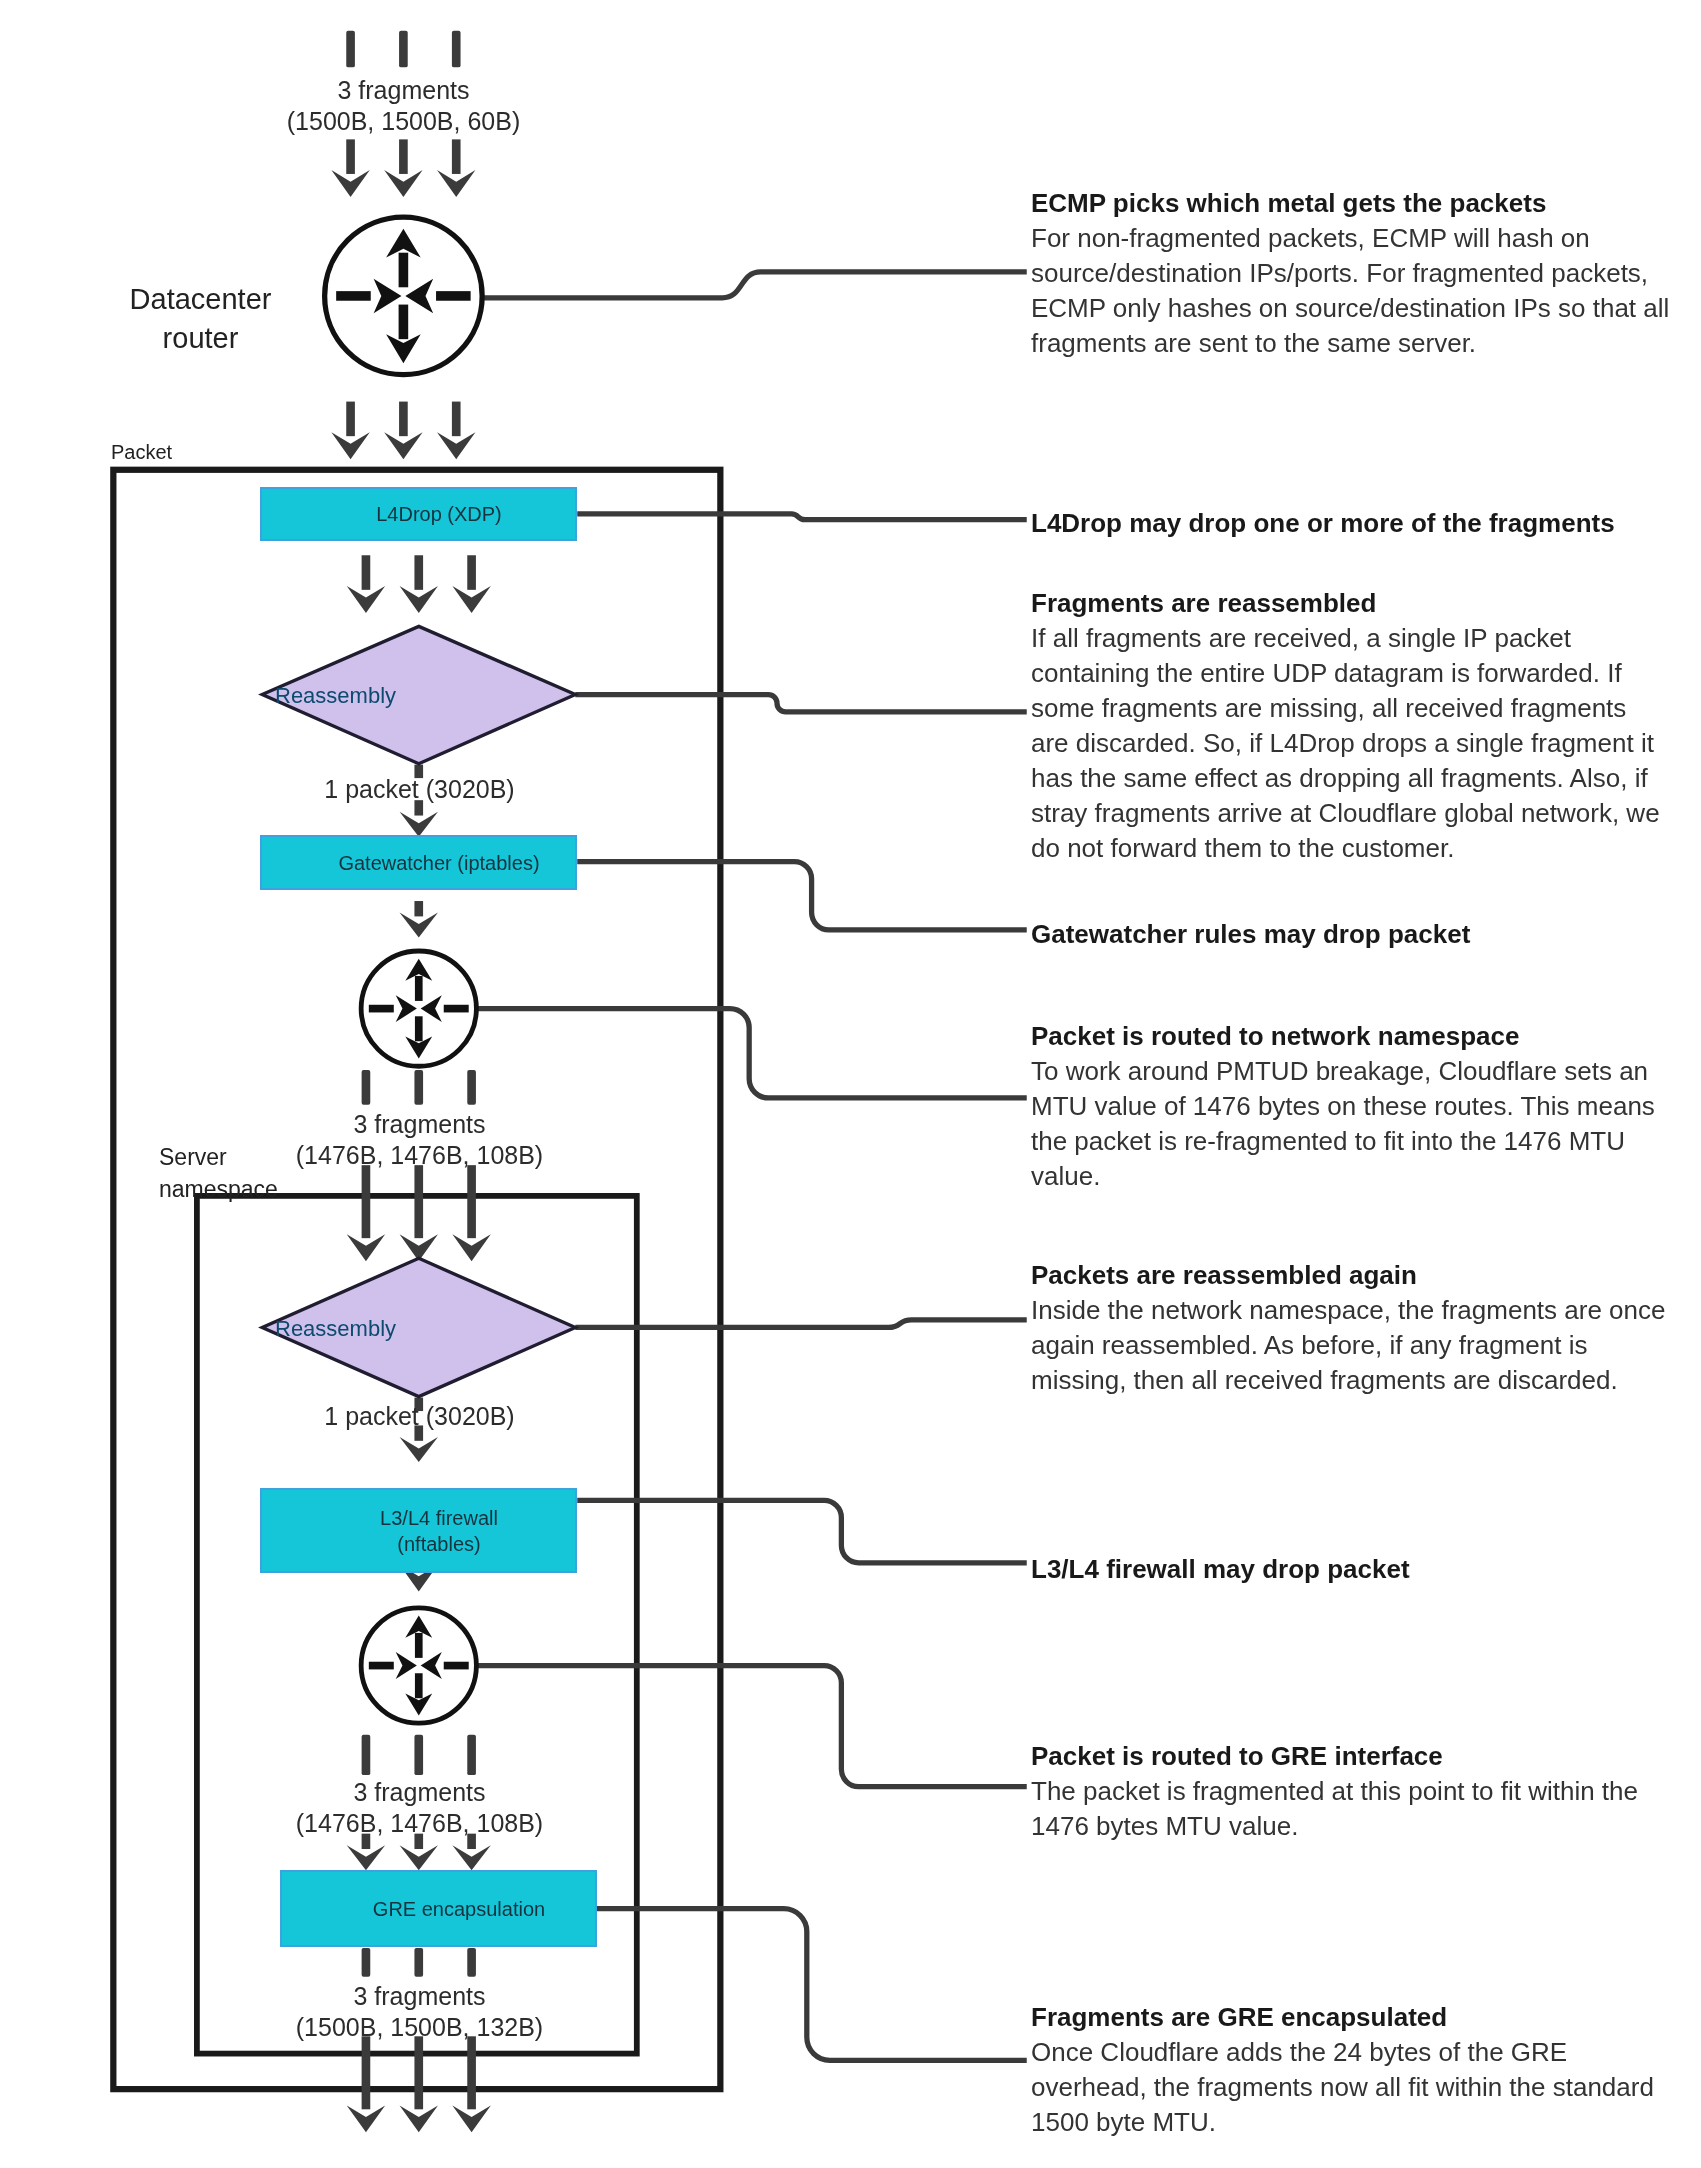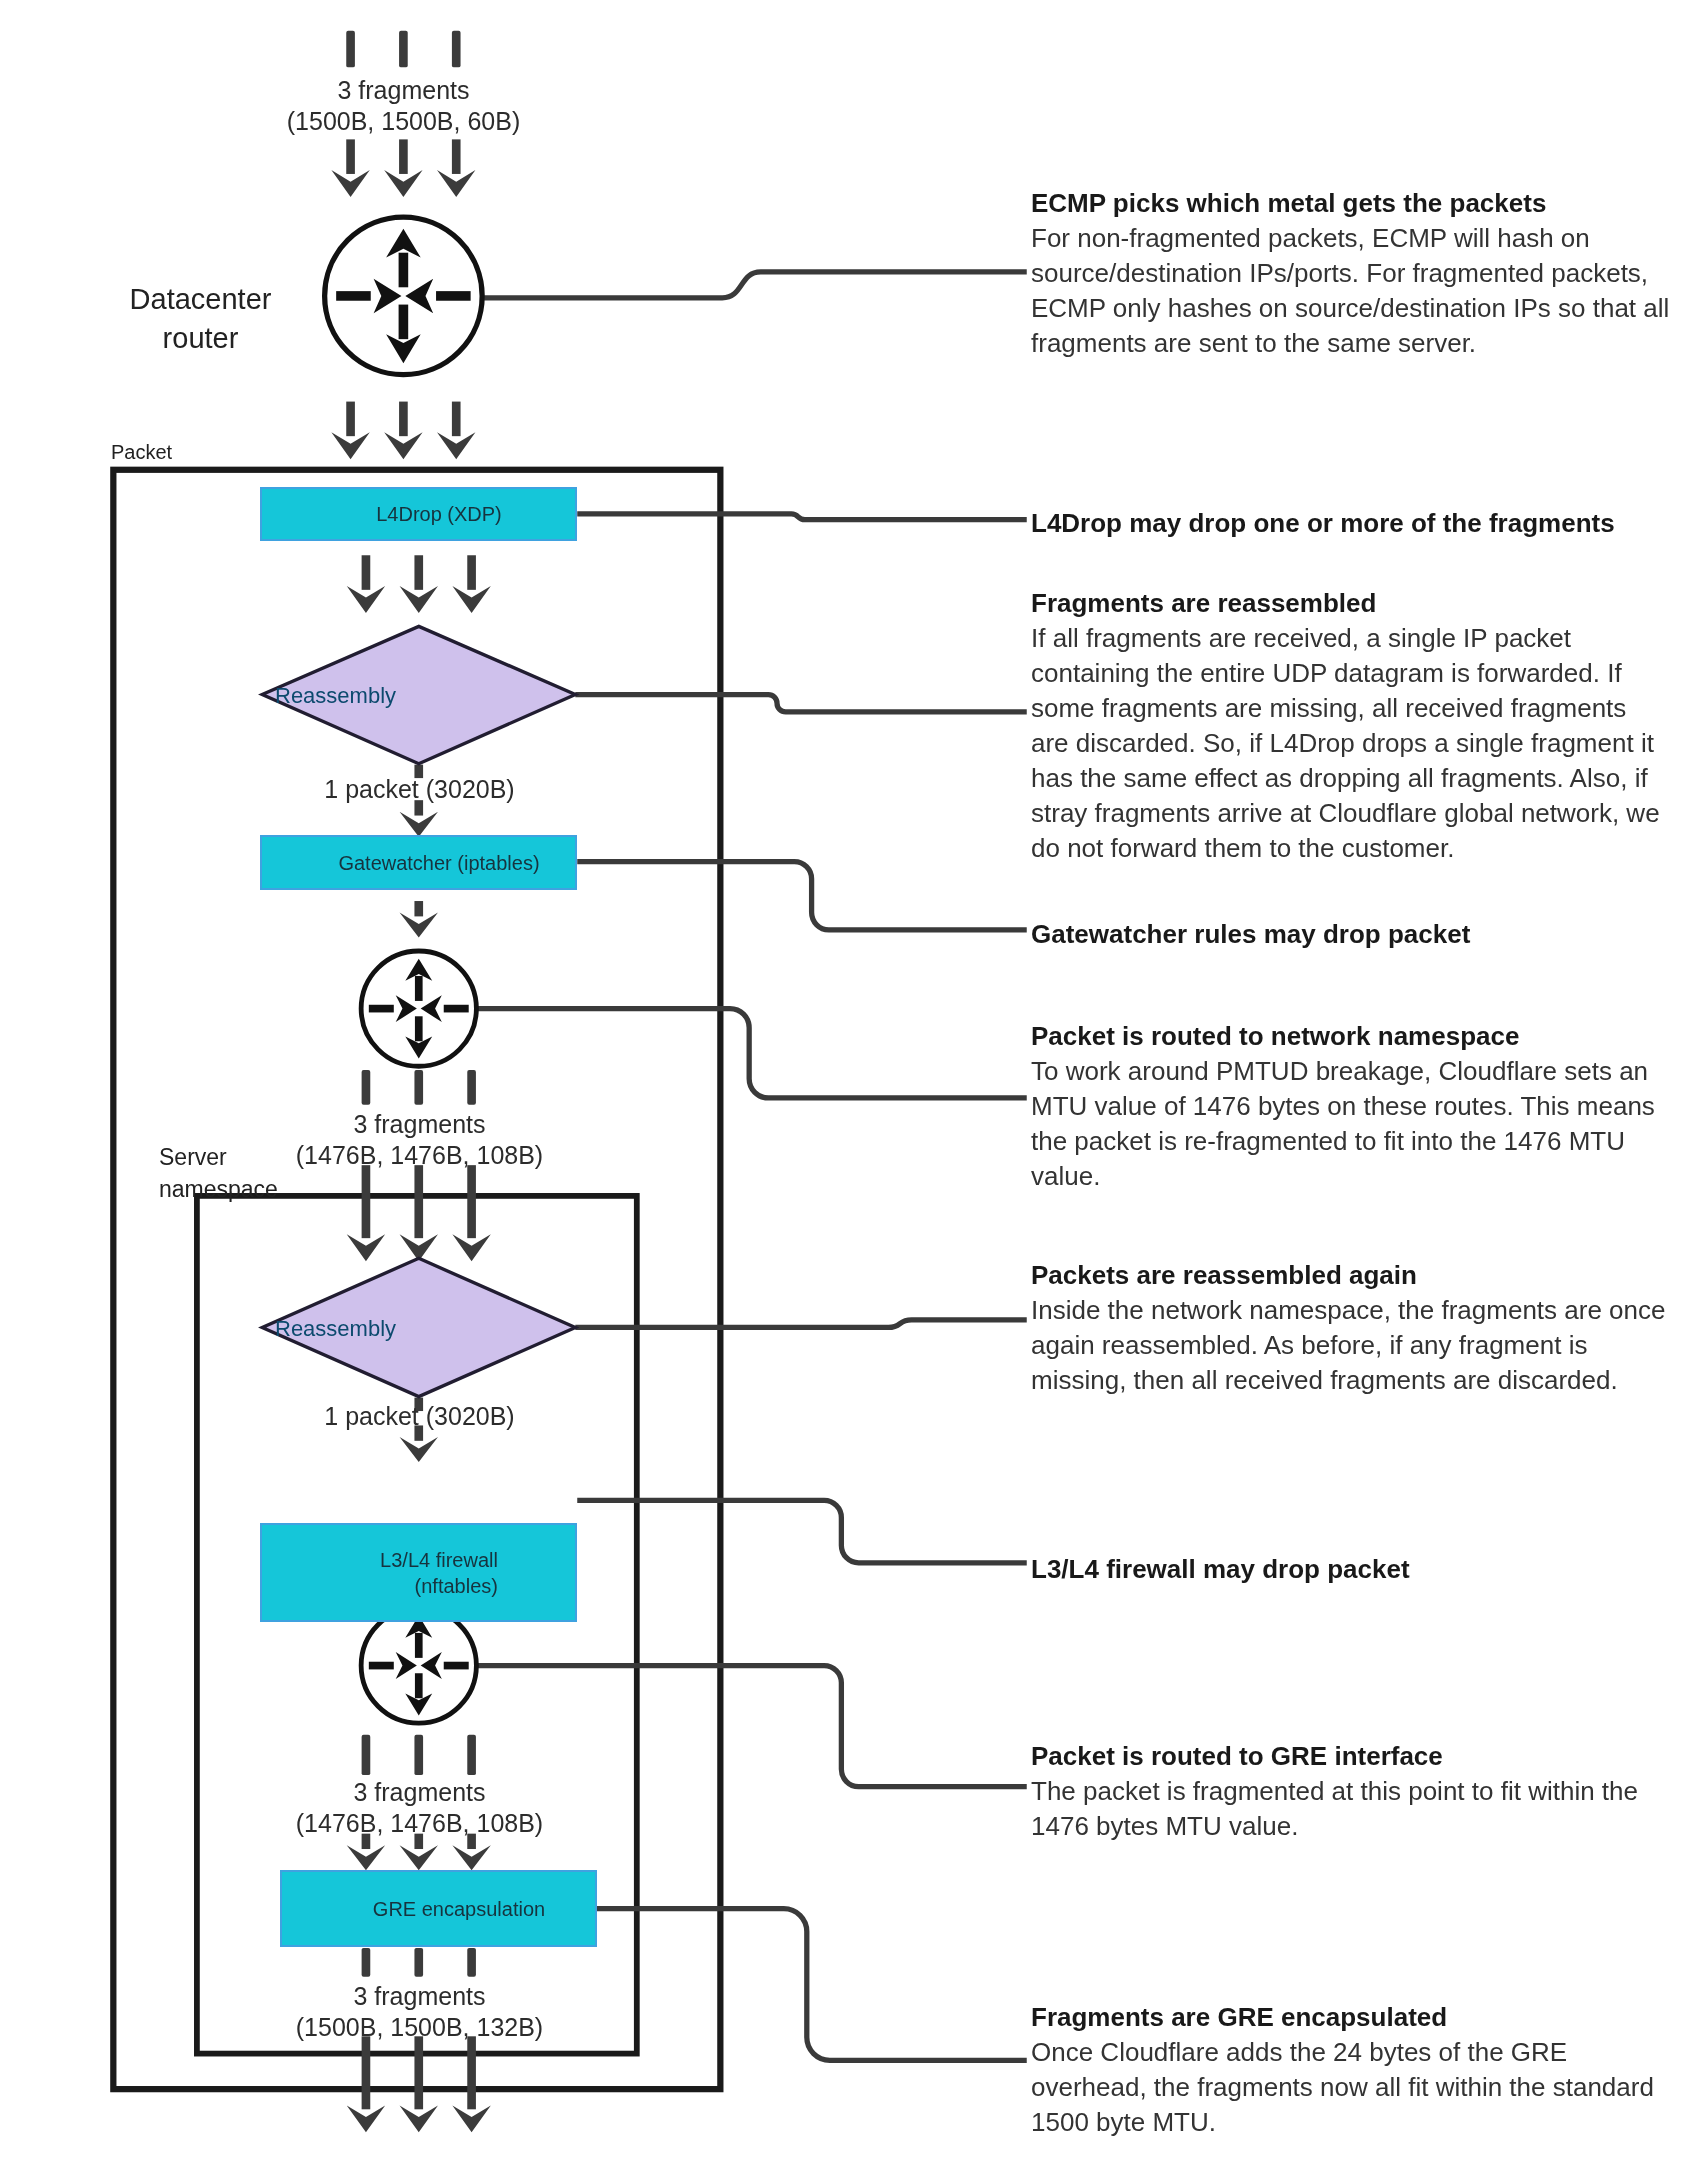--- a/index.html
+++ b/index.html
@@ -14,21 +14,21 @@
   .side-label{position:absolute;color:#222222;}
   .dc-label{left:91px;top:252px;width:219px;text-align:center;font-size:29px;line-height:39px;margin-top:28px;}
   .server-label{left:111px;top:441px;font-size:20px;line-height:23px;}
   .nn-label{left:159px;top:1141px;width:165px;font-size:23px;line-height:32px;}
   .node{position:absolute;left:260px;width:317px;background:var(--cyan);
         border:2.9px solid var(--cyan-border);box-sizing:border-box;
         display:flex;align-items:center;justify-content:center;text-align:center;padding-left:41px;}
   .node span{color:#17333E;font-size:20px;line-height:26px;white-space:pre-line;}
   .n-l4drop{top:487px;height:54px;}
   .n-gatewatcher{top:835px;height:55px;align-items:center;}
-  .n-firewall{top:1523px;height:99px;text-align:right;}
+  .n-firewall{top:1488px;height:85px;}
   .n-gre{top:1870px;height:77px;margin-left:20px;}
   .diamond-label{position:absolute;left:275px;width:288px;text-align:left;
                  font-size:22px;line-height:23px;color:#0c4a6e;}
   .dl-1{top:684px;} .dl-2{top:1317px;}
   .ann{position:absolute;left:1031px;width:672px;font-size:26px;line-height:35px;color:var(--body);}
   .ann h3{margin:0;padding:0;font-size:26px;line-height:35px;font-weight:bold;color:var(--title);}
   .ann p{margin:0;padding:0;white-space:pre-line;}
   .a-1{top:186px;} .a-2{top:506px;} .a-3{top:586px;} .a-4{top:917px;} .a-5{top:1019px;}
   .a-6{top:1258px;} .a-7{top:1552px;} .a-8{top:1739px;} .a-9{top:2000px;}
 </style>

